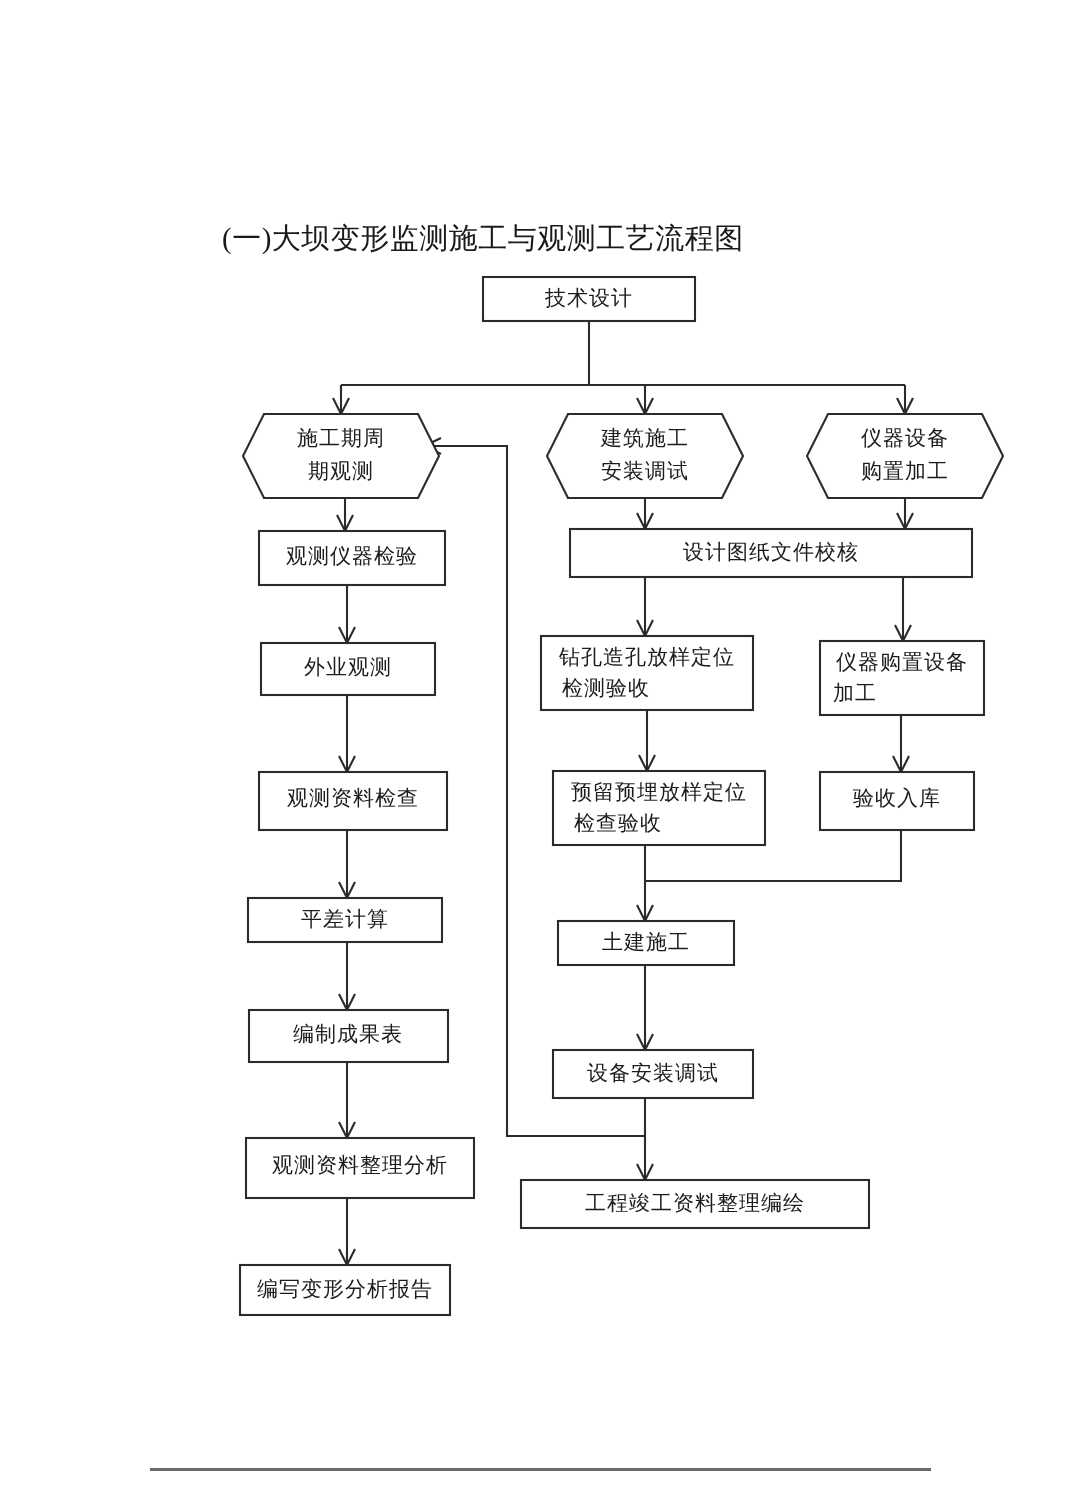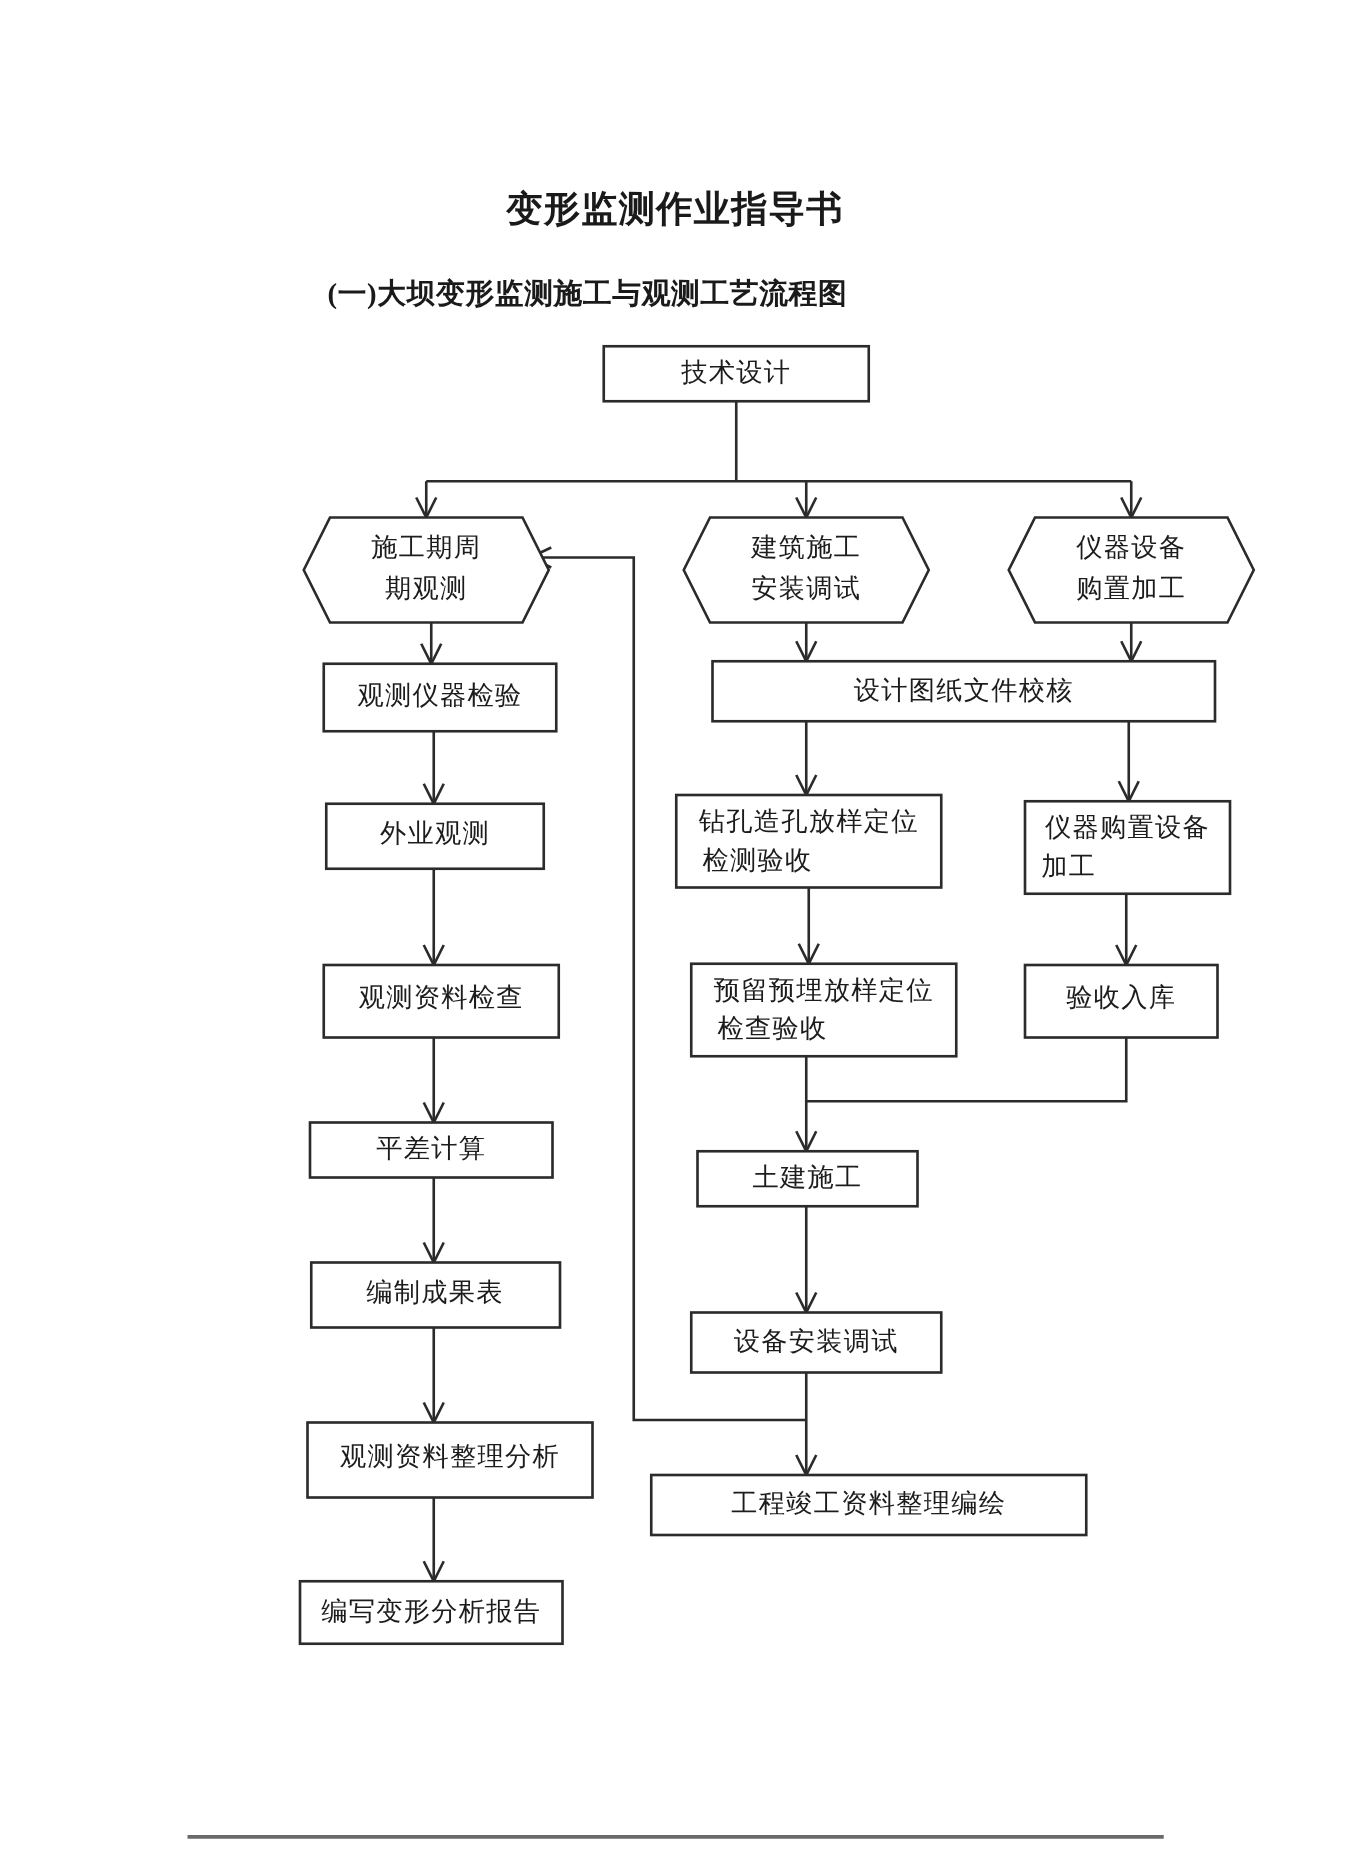--- a/index.html
+++ b/index.html
@@ -30,25 +30,24 @@
     text-align: center;
     font-size: 29px;
     font-weight: bold;
     letter-spacing: 1px;
     font-family: "Liberation Sans", "DejaVu Sans", sans-serif;
   }
   .doc-subtitle {
     position: absolute;
     left: 222px;
     top: 219px;
-    font-size: 23px;
-    font-weight: bold;
+    font-size: 29px;
+    font-weight: normal;
     letter-spacing: 0.5px;
     font-family: "Liberation Serif", "DejaVu Serif", serif;
-    margin-left: 40px;
   }
   #flow {
     position: absolute;
     left: 0;
     top: 0;
     width: 1080px;
     height: 1495px;
   }
   .node-rect {
     fill: #ffffff;
@@ -87,21 +86,20 @@
     width: 781px;
     height: 3px;
     background: #6a6a6a;
   }
 </style>
 </head>
 <body>
 
 <div id="page">
 
-  <div class="doc-title">变形监测作业指导书</div>
 
   <div class="doc-subtitle">(一)大坝变形监测施工与观测工艺流程图</div>
 
   <svg id="flow" viewBox="0 0 1080 1495">
 
     <g>
 
       <path class="edge" d="M589,321 L589,385"></path>
       <path class="edge" d="M341,385 L905,385"></path>
 

